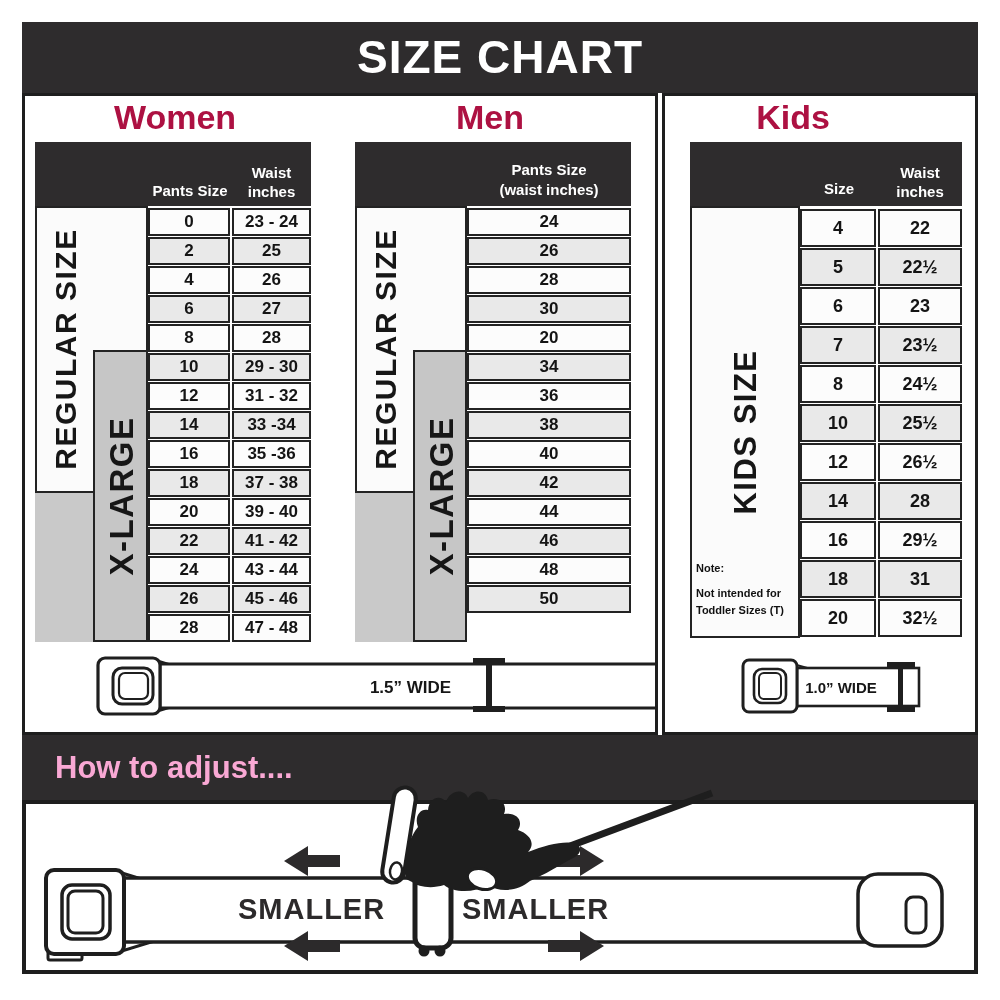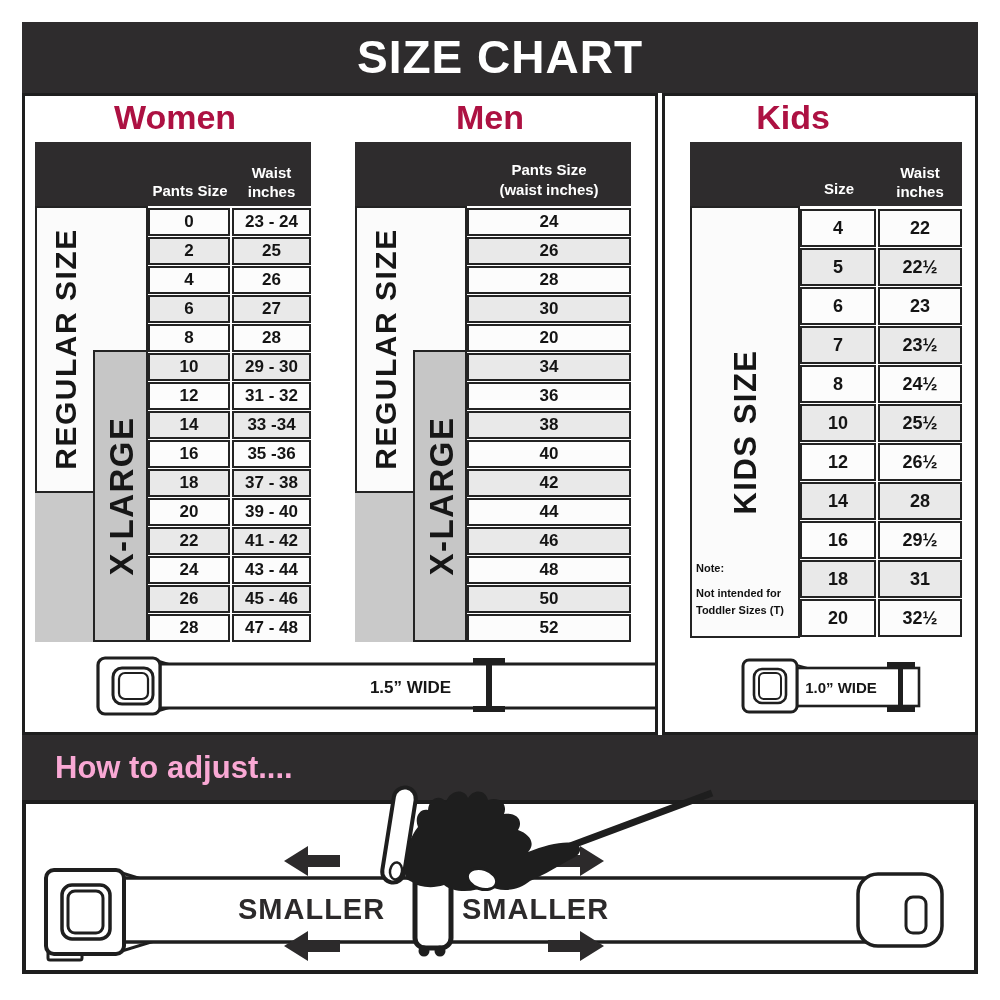--- a/index.html
+++ b/index.html
@@ -175,23 +175,20 @@
     </div>
       <div class="size-row alt">
       <div class="cell" style="width:164px;text-align:center;">46</div>
     </div>
       <div class="size-row">
       <div class="cell" style="width:164px;">48</div>
     </div>
       <div class="size-row alt">
       <div class="cell" style="width:164px;">50</div>
     </div>
-      <div class="size-row">
-      <div class="cell" style="width:164px;">52</div>
-    </div>
     </div>
 
   <div class="thead" style="left:690px; top:142px; width:272px; height:64px;">
     <div class="hlabel" style="left:110px; top:37px; width:78px;">Size</div>
     <div class="hlabel" style="left:188px; top:21px; width:84px;">
       <div>Waist</div>
       <div>inches</div>
     </div>
   </div>
   <div class="wbox" style="left:690px; top:206px; width:110px; height:432px;"></div>

